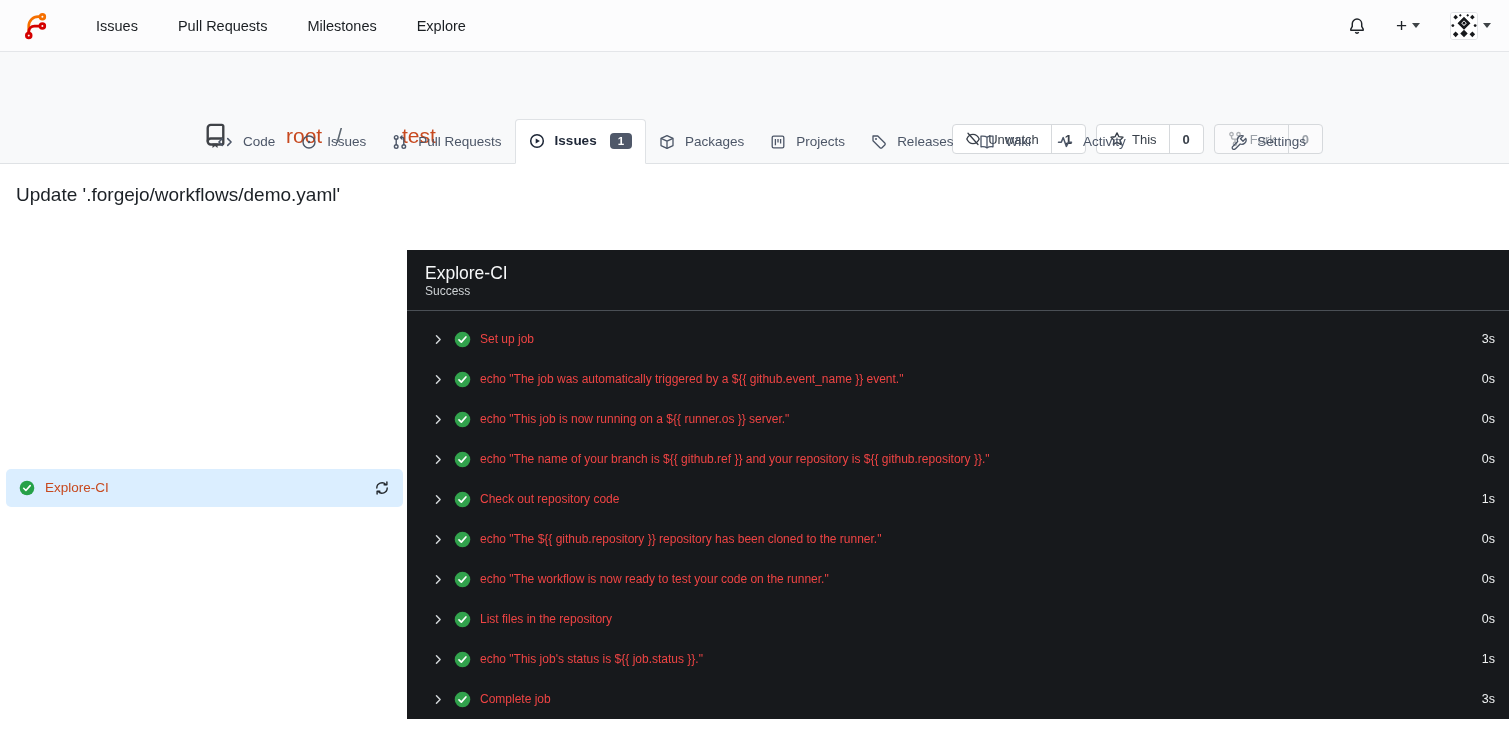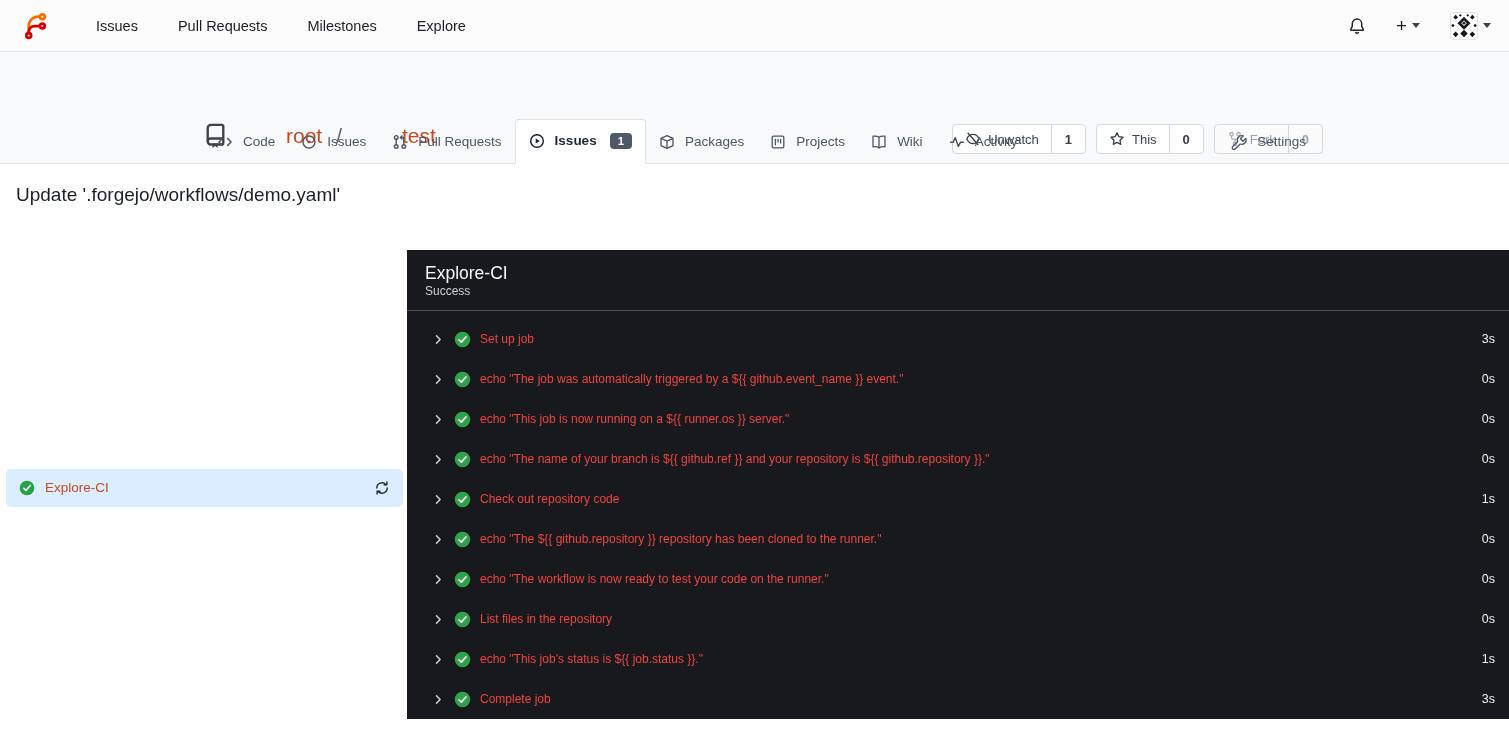--- a/index.html
+++ b/index.html
@@ -204,20 +204,27 @@
     </div>
     <div class="tab">
       <svg width="16" height="16" viewBox="0 0 16 16" fill="none" stroke="#4c5667" stroke-width="1.3">
         <rect x="2.2" y="2.2" width="11.6" height="11.6" rx="1.4"></rect>
           <path d="M5.4 5v6.2M8 5v3.4M10.6 5v4.6"></path>
       </svg>
       <span>Projects</span>
     </div>
     <div class="tab">
       <svg width="16" height="16" viewBox="0 0 16 16" fill="none" stroke="#4c5667" stroke-width="1.3" stroke-linejoin="round">
+        <path d="M2 6.8V2h4.8l7 7a1.4 1.4 0 0 1 0 2l-2.8 2.8a1.4 1.4 0 0 1-2 0Z"></path>
+          <circle cx="5" cy="5" r="1" fill="#4c5667" stroke="none"></circle>
+      </svg>
+      <span>Releases</span>
+    </div>
+    <div class="tab">
+      <svg width="16" height="16" viewBox="0 0 16 16" fill="none" stroke="#4c5667" stroke-width="1.3" stroke-linejoin="round">
         <path d="M8 3.2C6.6 2.1 4.6 1.9 2 2.2v10.6c2.6-.3 4.6 0 6 1.1 1.4-1.1 3.4-1.4 6-1.1V2.2c-2.6-.3-4.6-.1-6 1Z"></path>
           <path d="M8 3.2v10.7"></path>
       </svg>
       <span>Wiki</span>
     </div>
     <div class="tab">
       <svg width="16" height="16" viewBox="0 0 16 16" fill="none" stroke="#4c5667" stroke-width="1.5" stroke-linecap="round" stroke-linejoin="round">
         <path d="M1.5 8.3h2.8L6.2 3.6l3.2 8.8 2-4.1h3.1"></path>
       </svg>
       <span>Activity</span>

